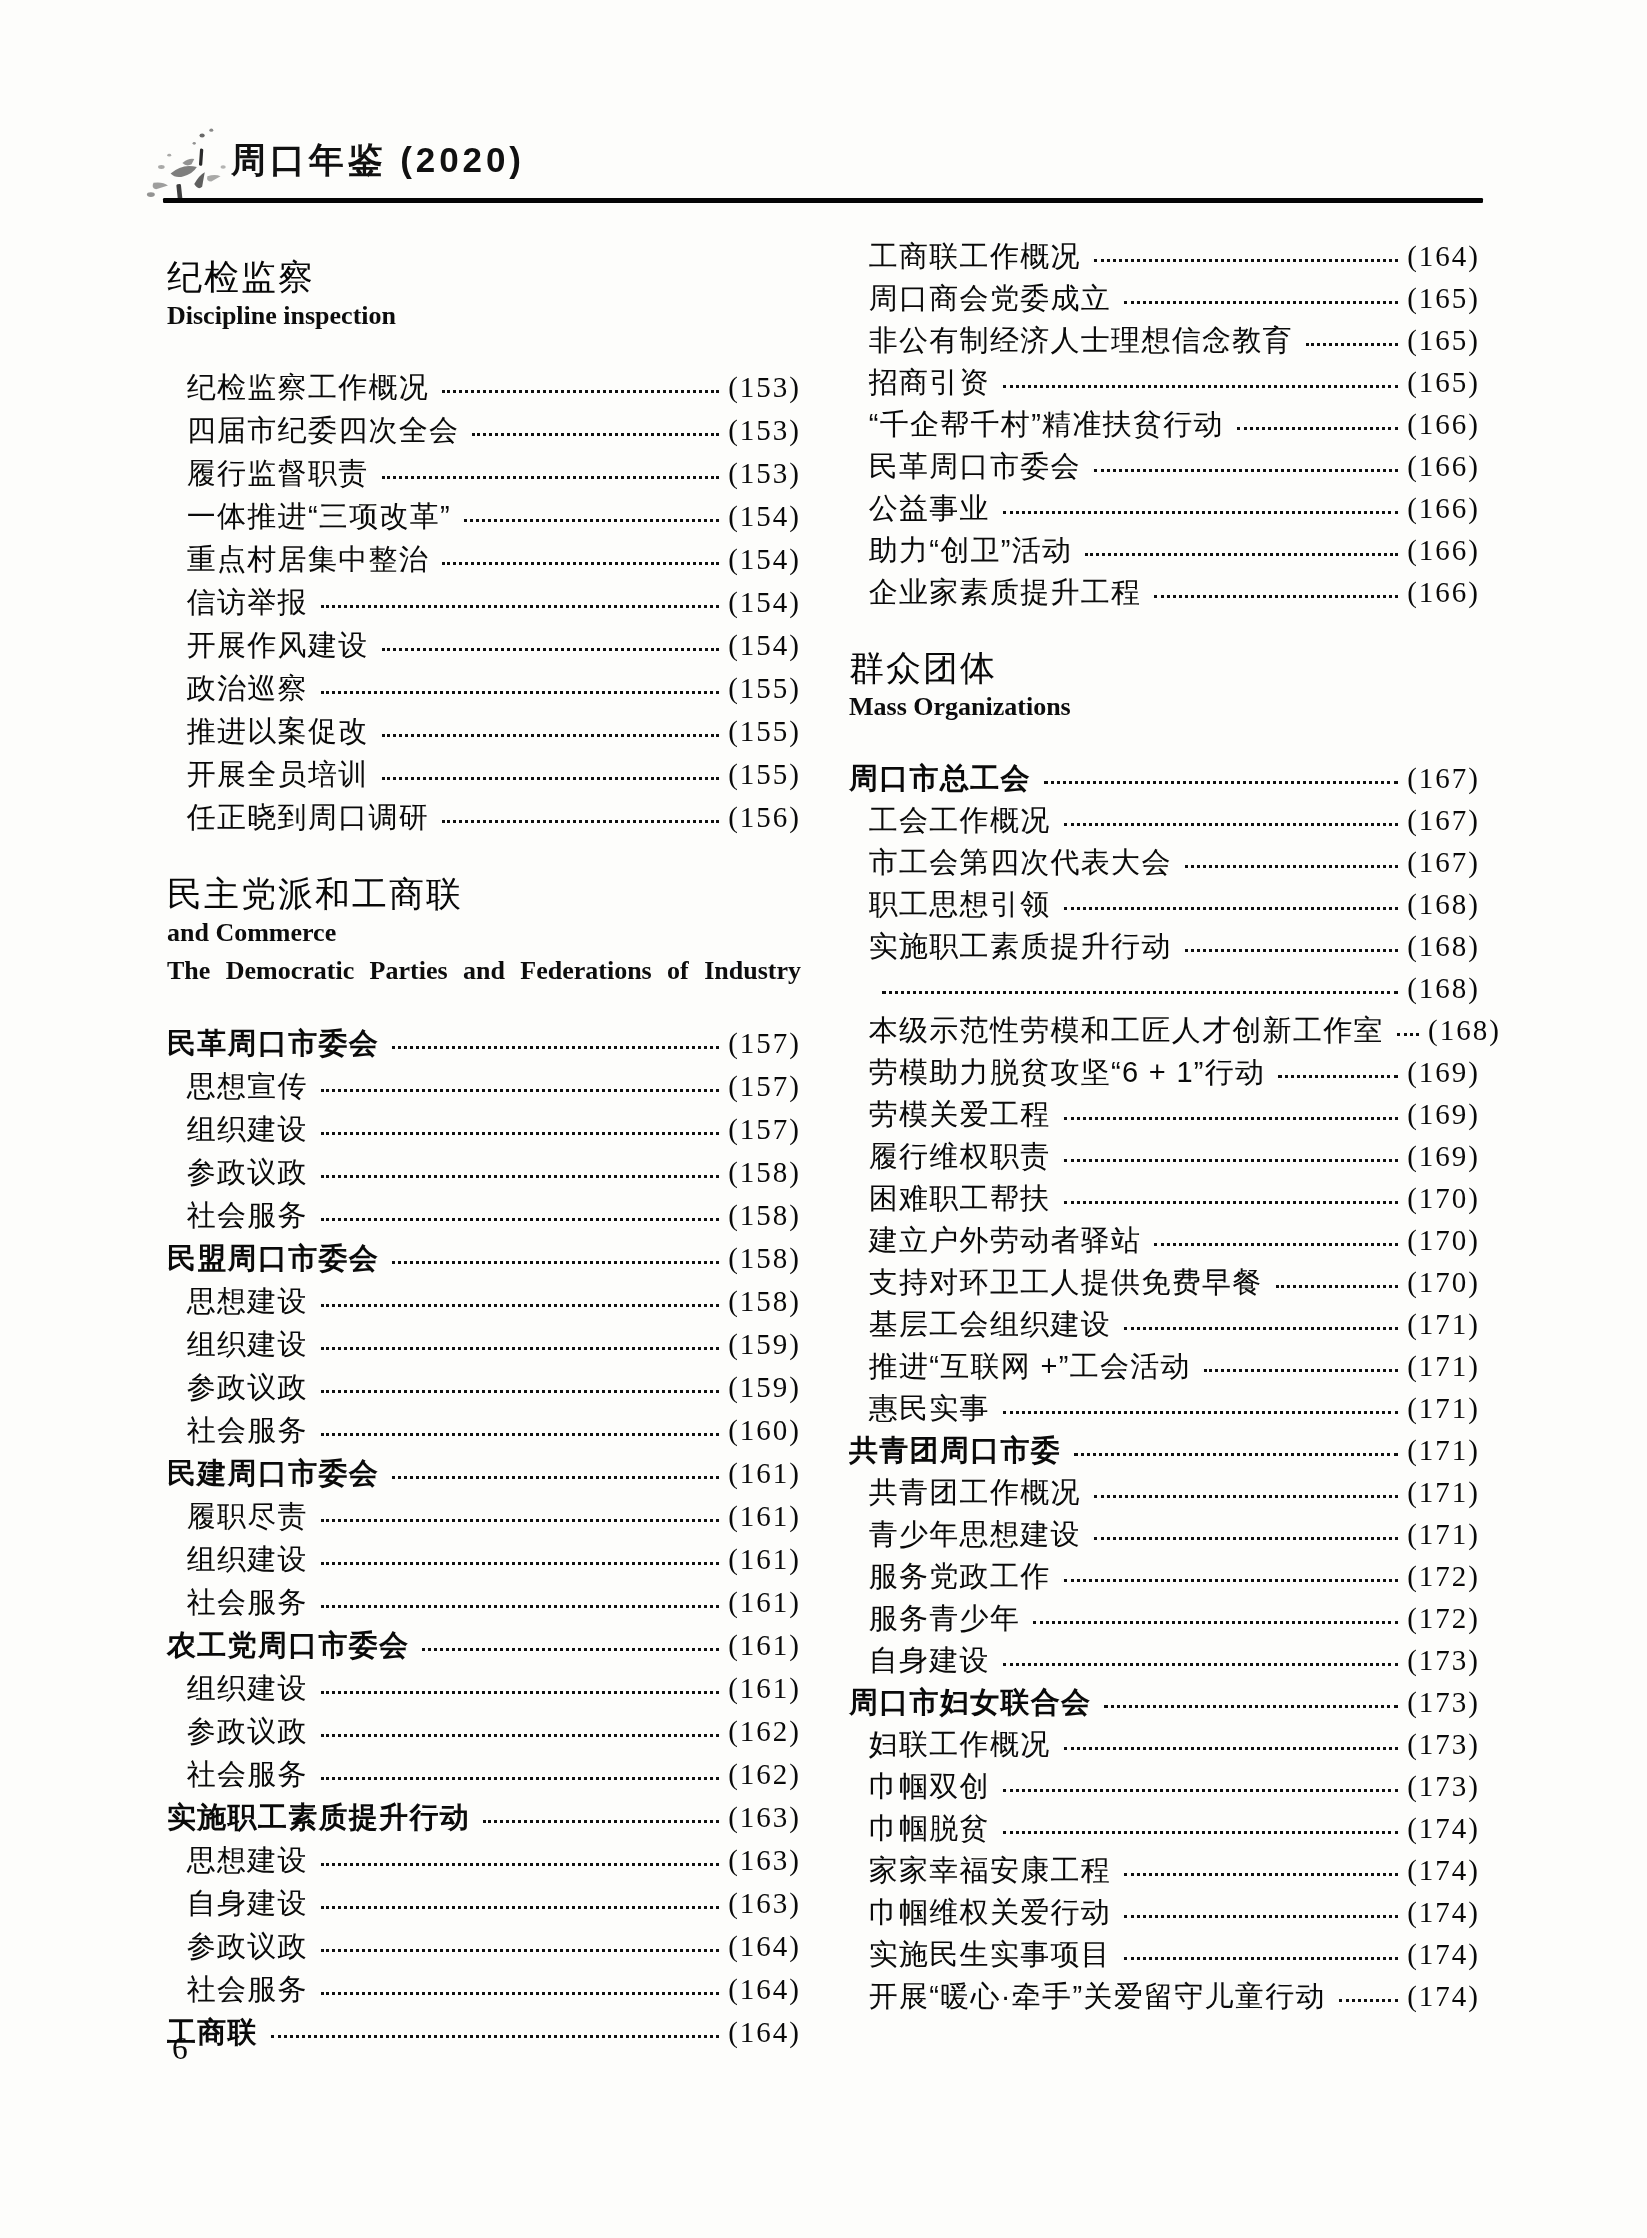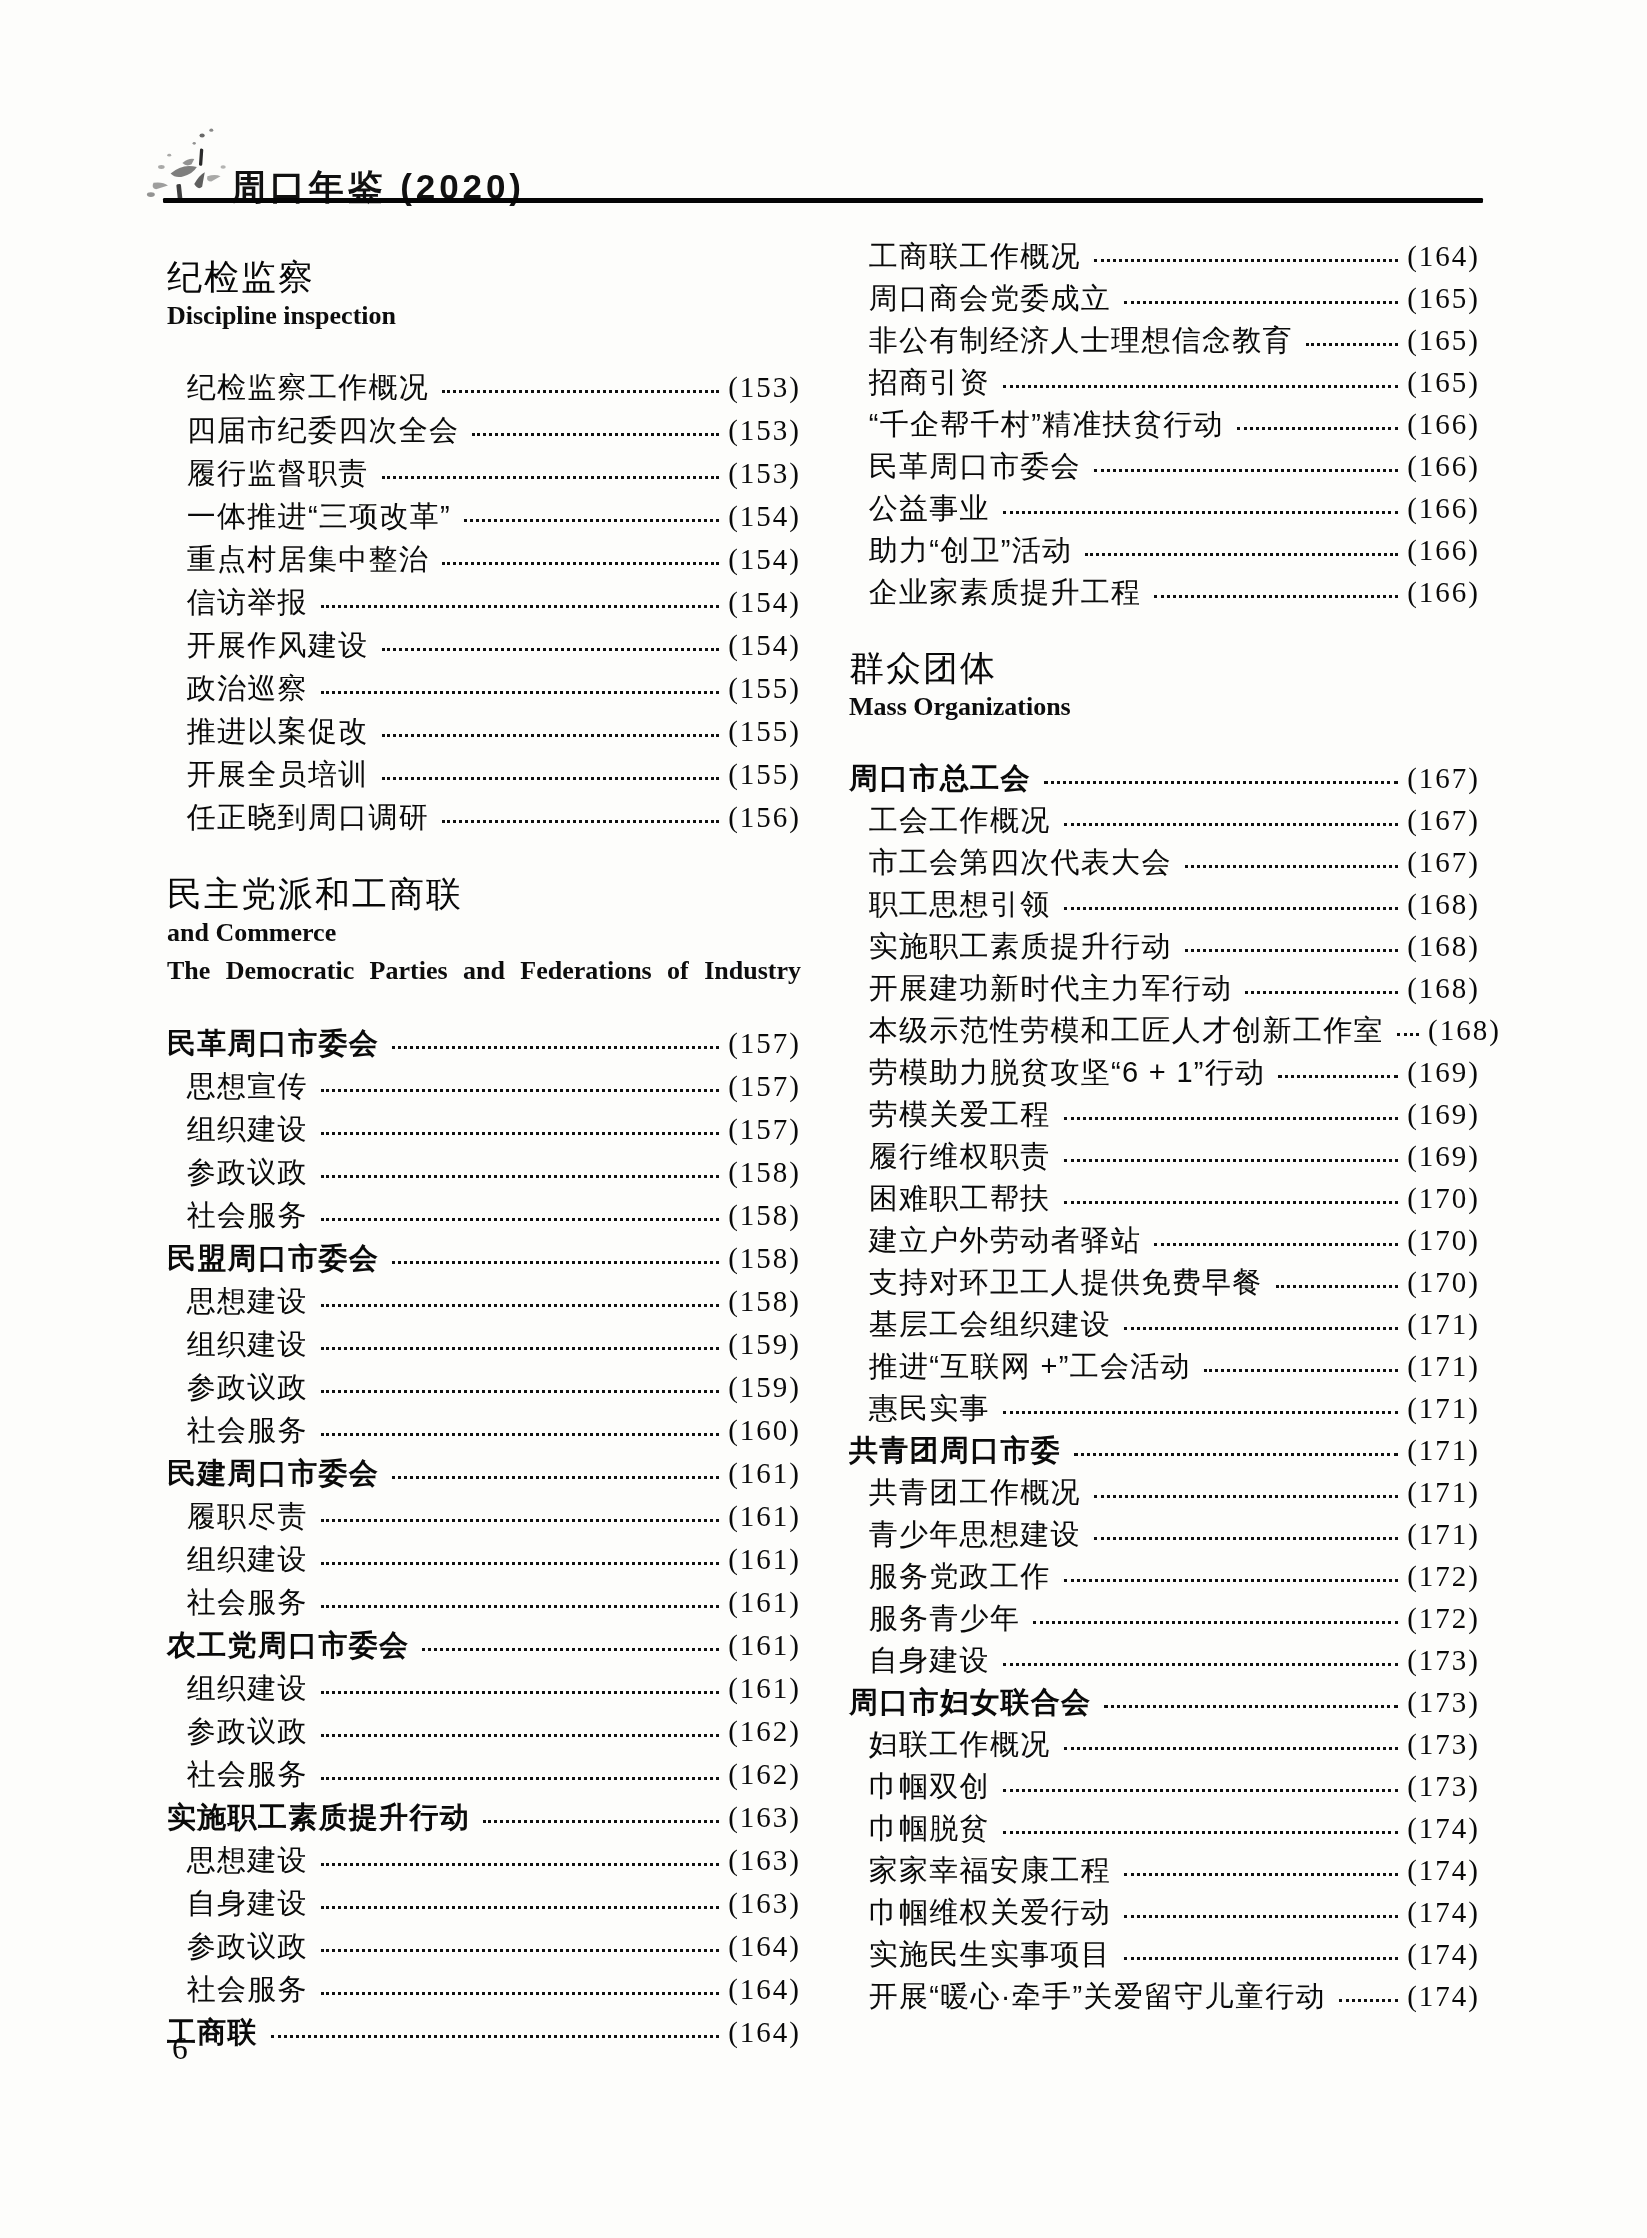--- a/index.html
+++ b/index.html
@@ -13,21 +13,21 @@
   }
   .page{
     position:absolute;inset:0;
     background:#fdfdfb;
   }
   
   .hdr-logo{
     position:absolute;left:131px;top:121px;width:112px;height:92px;
   }
   .hdr-title{
-    position:absolute;left:231px;top:164px;
+    position:absolute;left:231px;top:137px;
     font-size:35px;font-weight:bold;letter-spacing:3.9px;
     color:#111;white-space:nowrap;
   }
   .hdr-rule{
     position:absolute;left:163px;top:198px;width:1320px;height:5.3px;
     background:#050505;border-radius:1.3px;
   }
   
   .col{position:absolute;}
   .col-left{left:167px;top:248px;width:634px;}
@@ -351,21 +351,20 @@
         <span class="lbl">职工思想引领</span>
         <span class="leader"></span>
         <span class="pg">(168)</span>
       </div>
       <div class="row indent">
         <span class="lbl">实施职工素质提升行动</span>
         <span class="leader"></span>
         <span class="pg">(168)</span>
       </div>
       <div class="row indent">
-        <span class="lbl">开展建功新时代主力军行动</span>
         <span class="leader"></span>
         <span class="pg">(168)</span>
       </div>
       <div class="row indent">
         <span class="lbl">本级示范性劳模和工匠人才创新工作室</span>
         <span class="leader"></span>
         <span class="pg">(168)</span>
       </div>
       <div class="row indent">
         <span class="lbl">劳模助力脱贫攻坚“6 + 1”行动</span>

